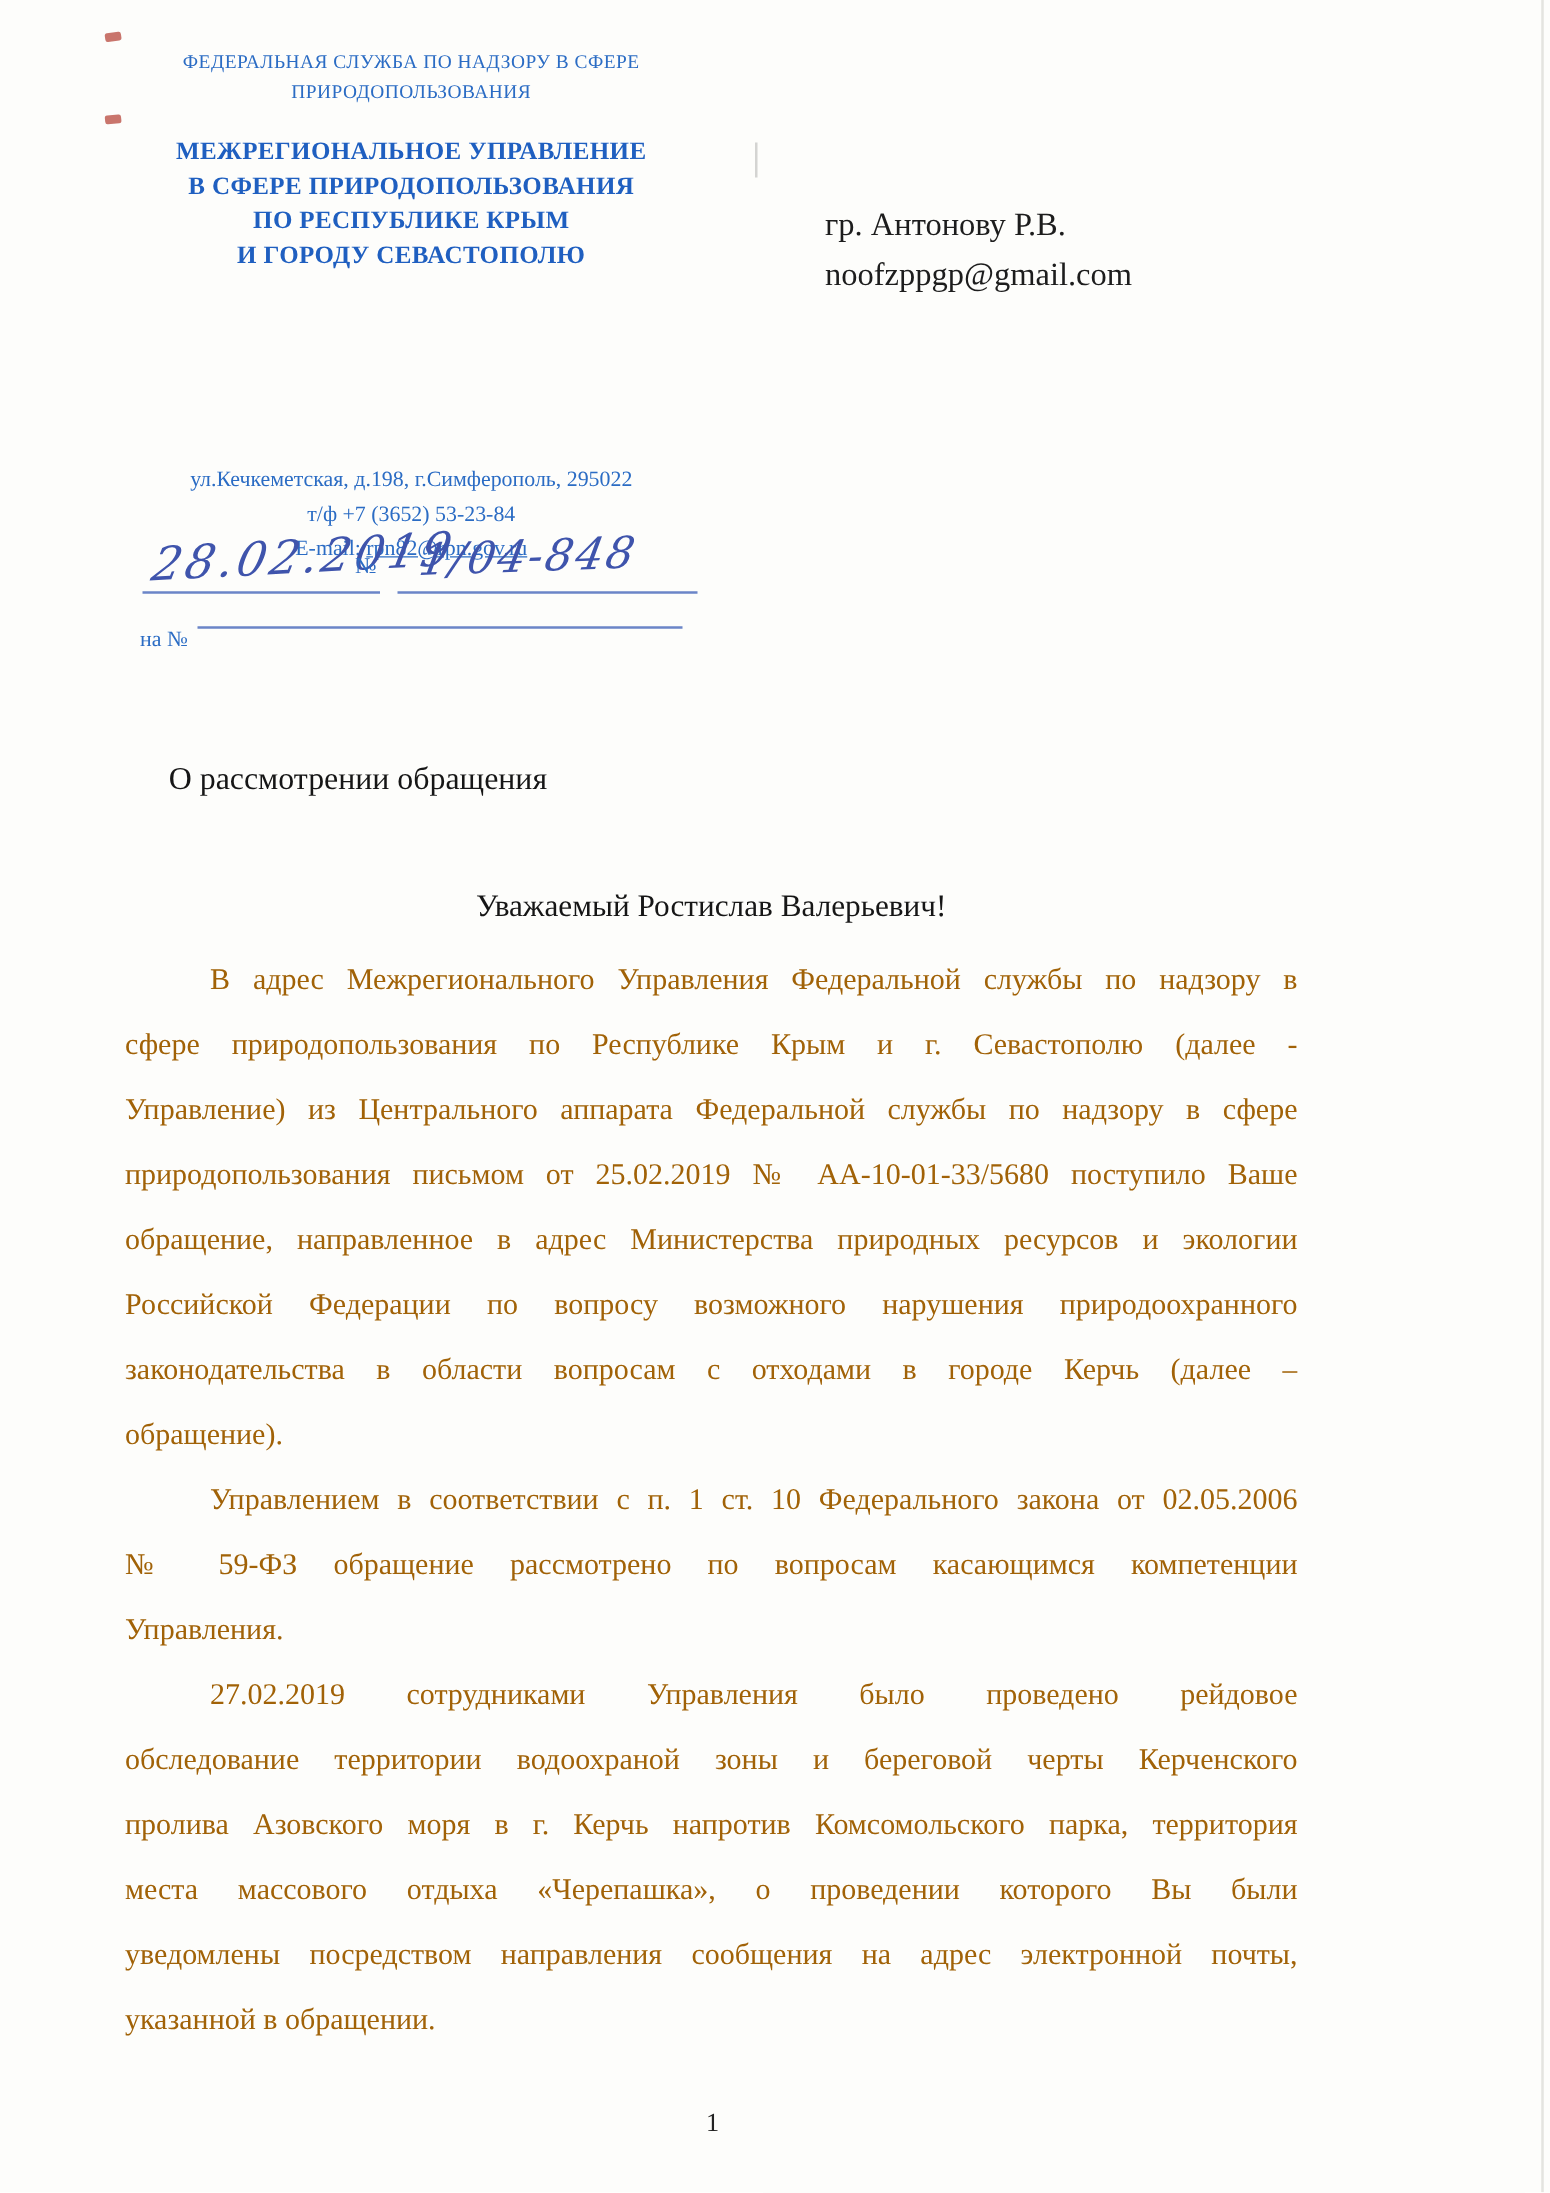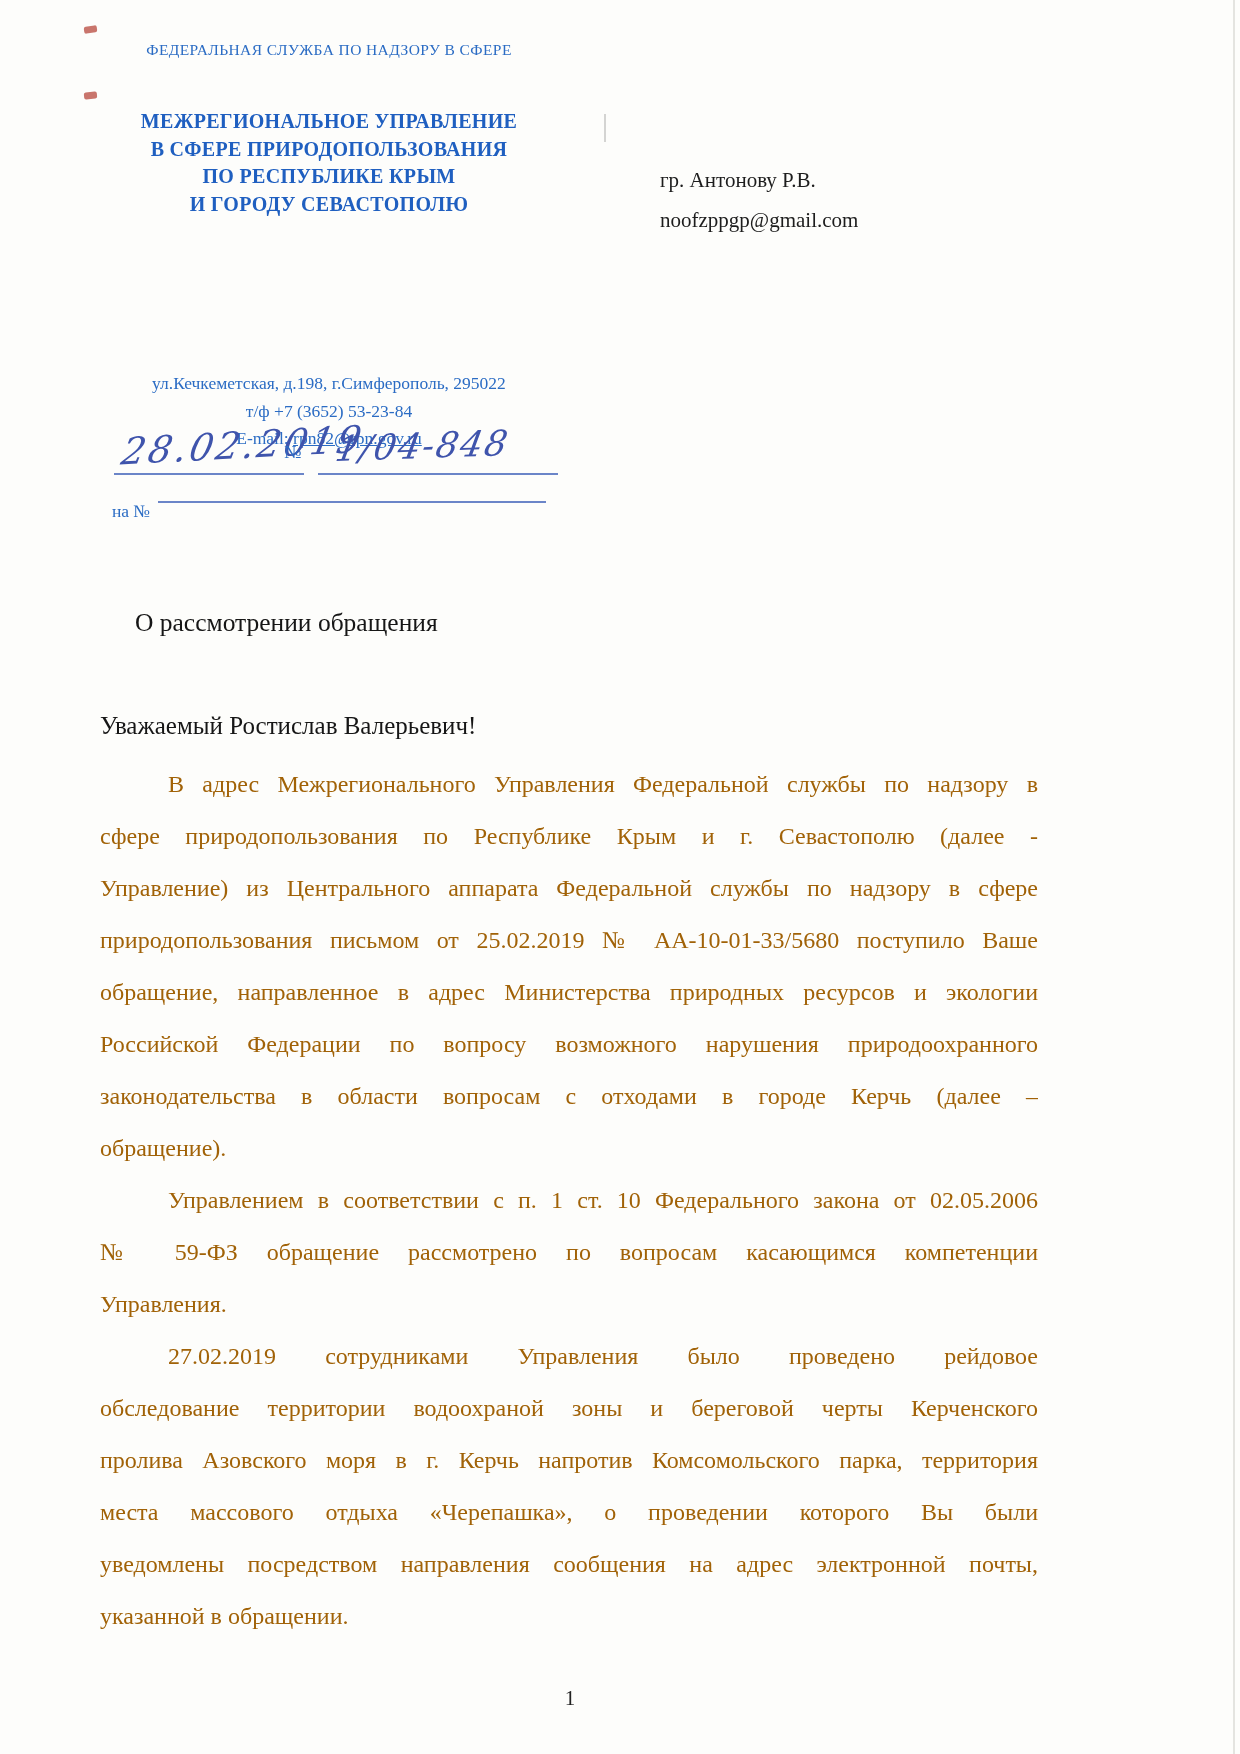--- a/index.html
+++ b/index.html
@@ -12,37 +12,37 @@
   .lh-col{position:absolute;left:108px;top:0;width:442px;text-align:center;}
   .agency{position:absolute;left:0;top:38px;width:100%;
     color:var(--letterhead-blue,#2b6cc4);font-size:15.5px;letter-spacing:.4px;line-height:24px;}
   .dept{position:absolute;left:0;top:108px;width:100%;
     color:var(--department-blue,#1f5fc0);font-weight:bold;font-size:20px;line-height:27.5px;letter-spacing:.3px;}
   .addr{position:absolute;left:0;top:370px;width:100%;
     color:var(--letterhead-blue,#2b6cc4);font-size:17.5px;line-height:27.5px;}
   .addr .email-row{display:block;}
   .addr .email-link{text-decoration:underline;text-align:center;}
   
-  .recipient{position:absolute;left:660px;top:160px;font-size:21px;line-height:40px;color:#1d1d1d;}
+  .recipient{position:absolute;left:660px;top:160px;font-size:26px;line-height:40px;color:#1d1d1d;}
   
   .hand{font-style:italic;color:var(--ink-blue,#3f54ac);
     font-family:"DejaVu Serif",serif;white-space:nowrap;}
   .hand-date{position:absolute;left:122px;top:424px;font-size:37px;letter-spacing:3px;
     transform:rotate(-3deg) skewX(-14deg);}
   .hand-num{position:absolute;left:336px;top:426px;font-size:35px;letter-spacing:2px;
     transform:rotate(-2deg) skewX(-12deg);}
   .no-sign{position:absolute;left:284px;top:442px;color:var(--letterhead-blue,#2b6cc4);font-size:18px;}
   .uline{position:absolute;height:2px;background:var(--underline-blue,#6b85c8);}
   .ul1{left:114px;top:473px;width:190px;}
   .ul2{left:318px;top:473px;width:240px;}
   .reply-label{position:absolute;left:112px;top:477px;color:var(--letterhead-blue,#2b6cc4);font-size:17.5px;margin-top:24px;}
   .ul3{left:158px;top:501px;width:388px;height:2px;}
   
   .subject{position:absolute;left:135px;top:608px;font-size:25.5px;color:#161616;}
-  .salutation{position:absolute;left:100px;top:712px;width:938px;font-size:25px;color:#161616;}
+  .salutation{position:absolute;left:100px;top:712px;width:938px;text-align:center;font-size:25px;color:#161616;}
   .body-text{position:absolute;left:100px;top:758px;width:938px;font-size:24px;color:#a16207;}
   .bline{height:52px;line-height:52px;text-align:justify;text-align-last:justify;overflow:hidden;}
   .bline.first{padding-left:68px;}
   .bline.last{text-align-last:left;}
   .page-num{position:absolute;left:0;top:1686px;width:1140px;text-align:center;font-size:21px;color:#222;}
   
   .edge-shadow{position:absolute;left:1233px;top:0;width:2px;height:1754px;background:#e4e4e0;}
   .tick{position:absolute;left:604px;top:114px;width:2px;height:28px;background:#d4d4d2;}
   .red-mark{position:absolute;left:84px;width:13px;height:7px;background:#b23a2f;opacity:.7;border-radius:2px;}
   .rm1{top:26px;transform:rotate(-8deg);}
@@ -54,20 +54,21 @@
 <div class="page">
 
   <div class="edge-shadow"></div>
   <div class="tick"></div>
   <div class="red-mark rm1"></div>
   <div class="red-mark rm2"></div>
 
   <div class="lh-col">
     <div class="agency">
         <div class="lh-line first">ФЕДЕРАЛЬНАЯ СЛУЖБА ПО НАДЗОРУ В СФЕРЕ</div>
+        <div class="lh-line last">ПРИРОДОПОЛЬЗОВАНИЯ</div>
       </div>
     <div class="dept">
         <div class="lh-line first">МЕЖРЕГИОНАЛЬНОЕ УПРАВЛЕНИЕ</div>
         <div class="lh-line">В СФЕРЕ ПРИРОДОПОЛЬЗОВАНИЯ</div>
         <div class="lh-line">ПО РЕСПУБЛИКЕ КРЫМ</div>
         <div class="lh-line last">И ГОРОДУ СЕВАСТОПОЛЮ</div>
       </div>
     <div class="addr">
       <span class="addr-row" style="display:block;">ул.Кечкеметская, д.198,  г.Симферополь, 295022</span>
       <span class="addr-row" style="display:block;">т/ф   +7 (3652)  53-23-84</span>

